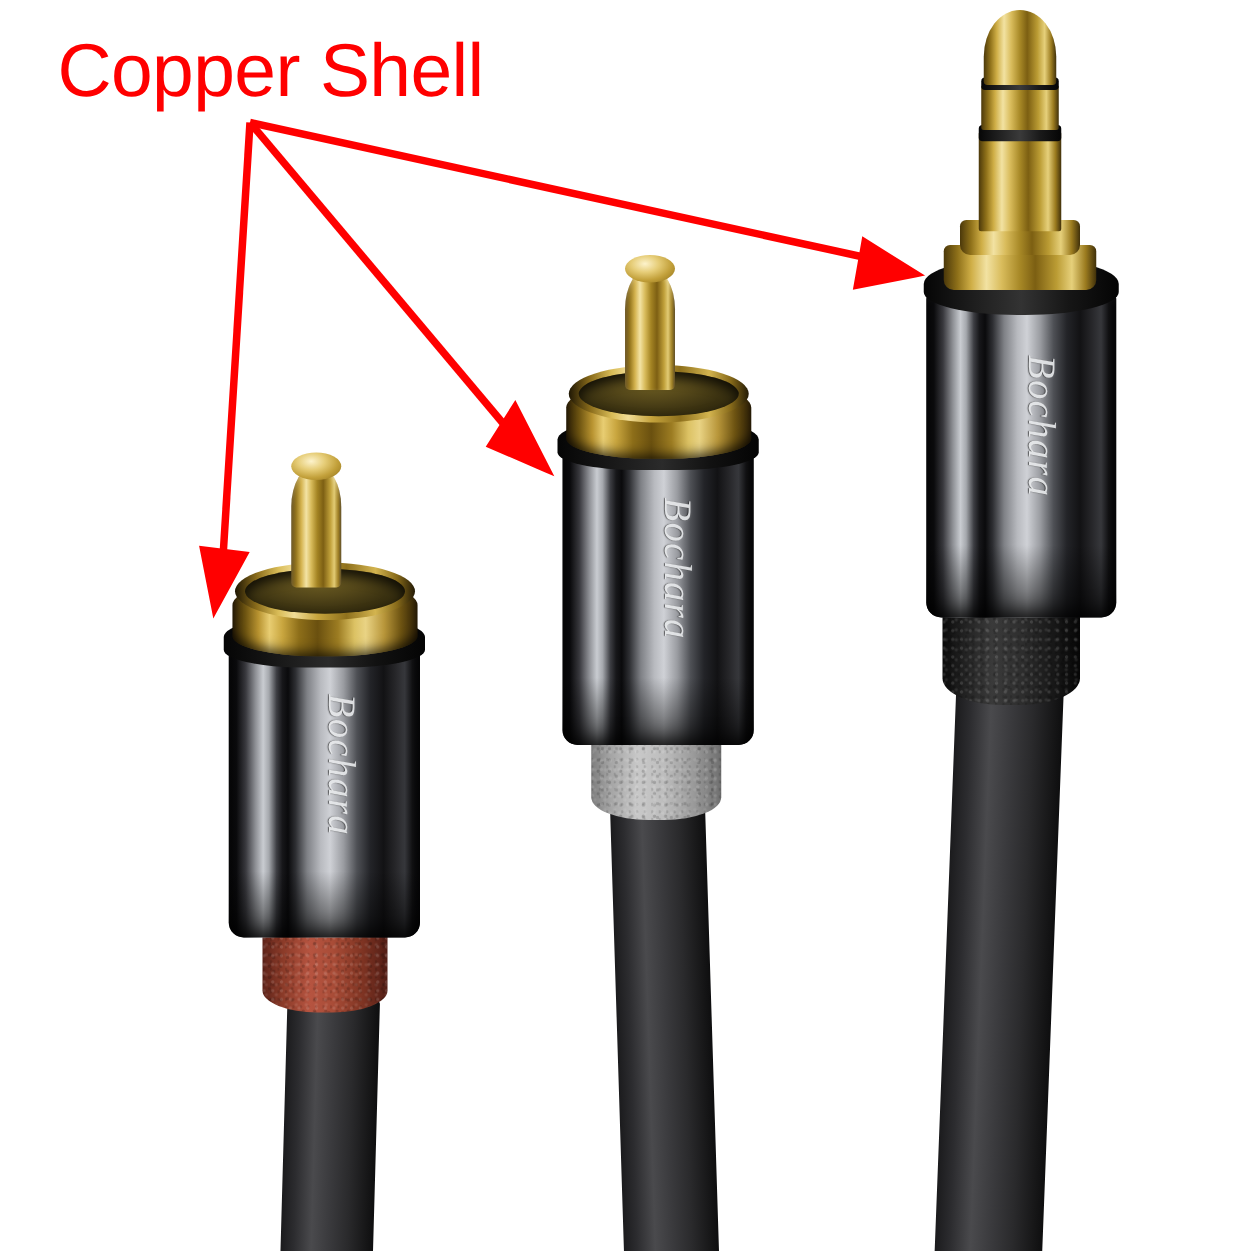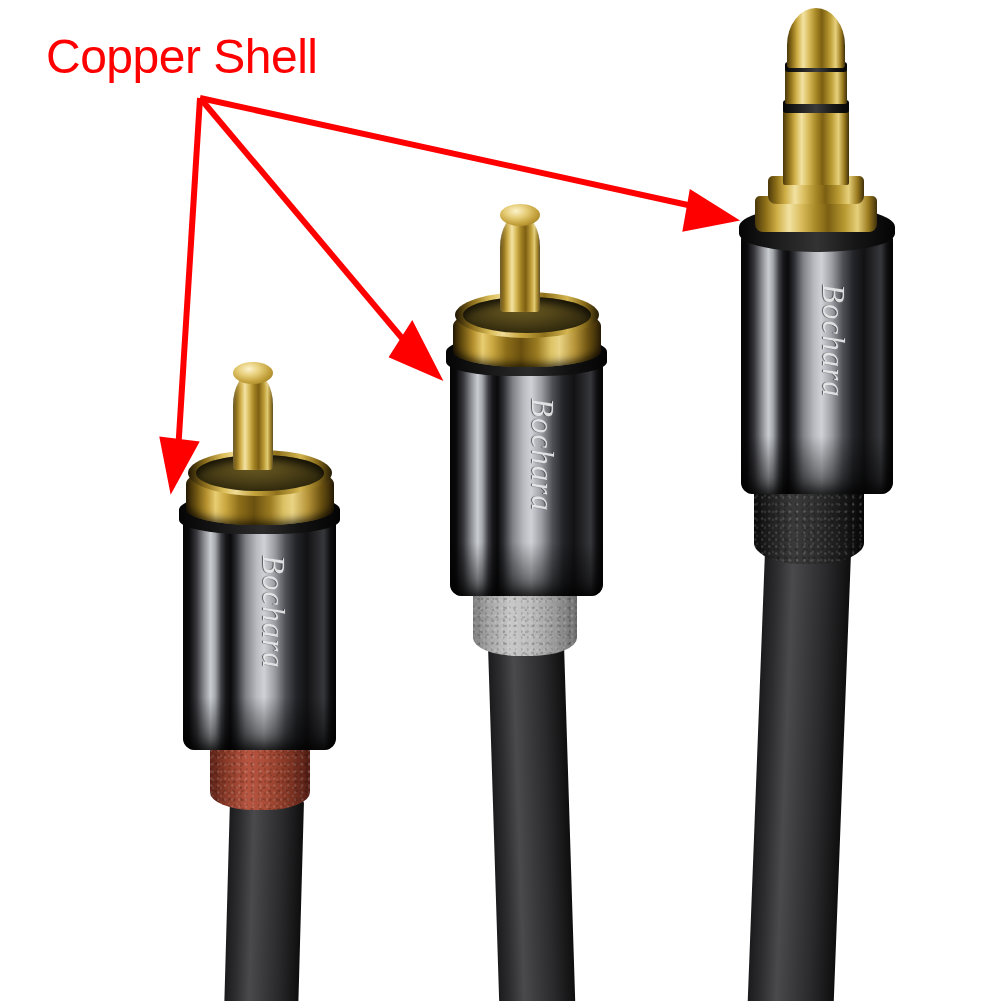--- a/index.html
+++ b/index.html
@@ -4,21 +4,21 @@
 <style>
   html,body{margin:0;padding:0;background:#ffffff;}
   body{width:1001px;height:1001px;font-family:"Liberation Sans",sans-serif;}
   #stage{position:relative;width:1001px;height:1001px;background:#ffffff;overflow:hidden;}
 
   
   .anno-label{
     position:absolute;
     left:46px; top:26px;
     font-family:"Liberation Sans",sans-serif;
-    font-size:48px;
+    font-size:60px;
     line-height:62px;
     font-weight:400;
     letter-spacing:-0.5px;
     white-space:nowrap;
   }
   .anno-svg{position:absolute;left:0;top:0;width:1001px;height:1001px;}
 
   
   .conn{position:absolute;}
 

